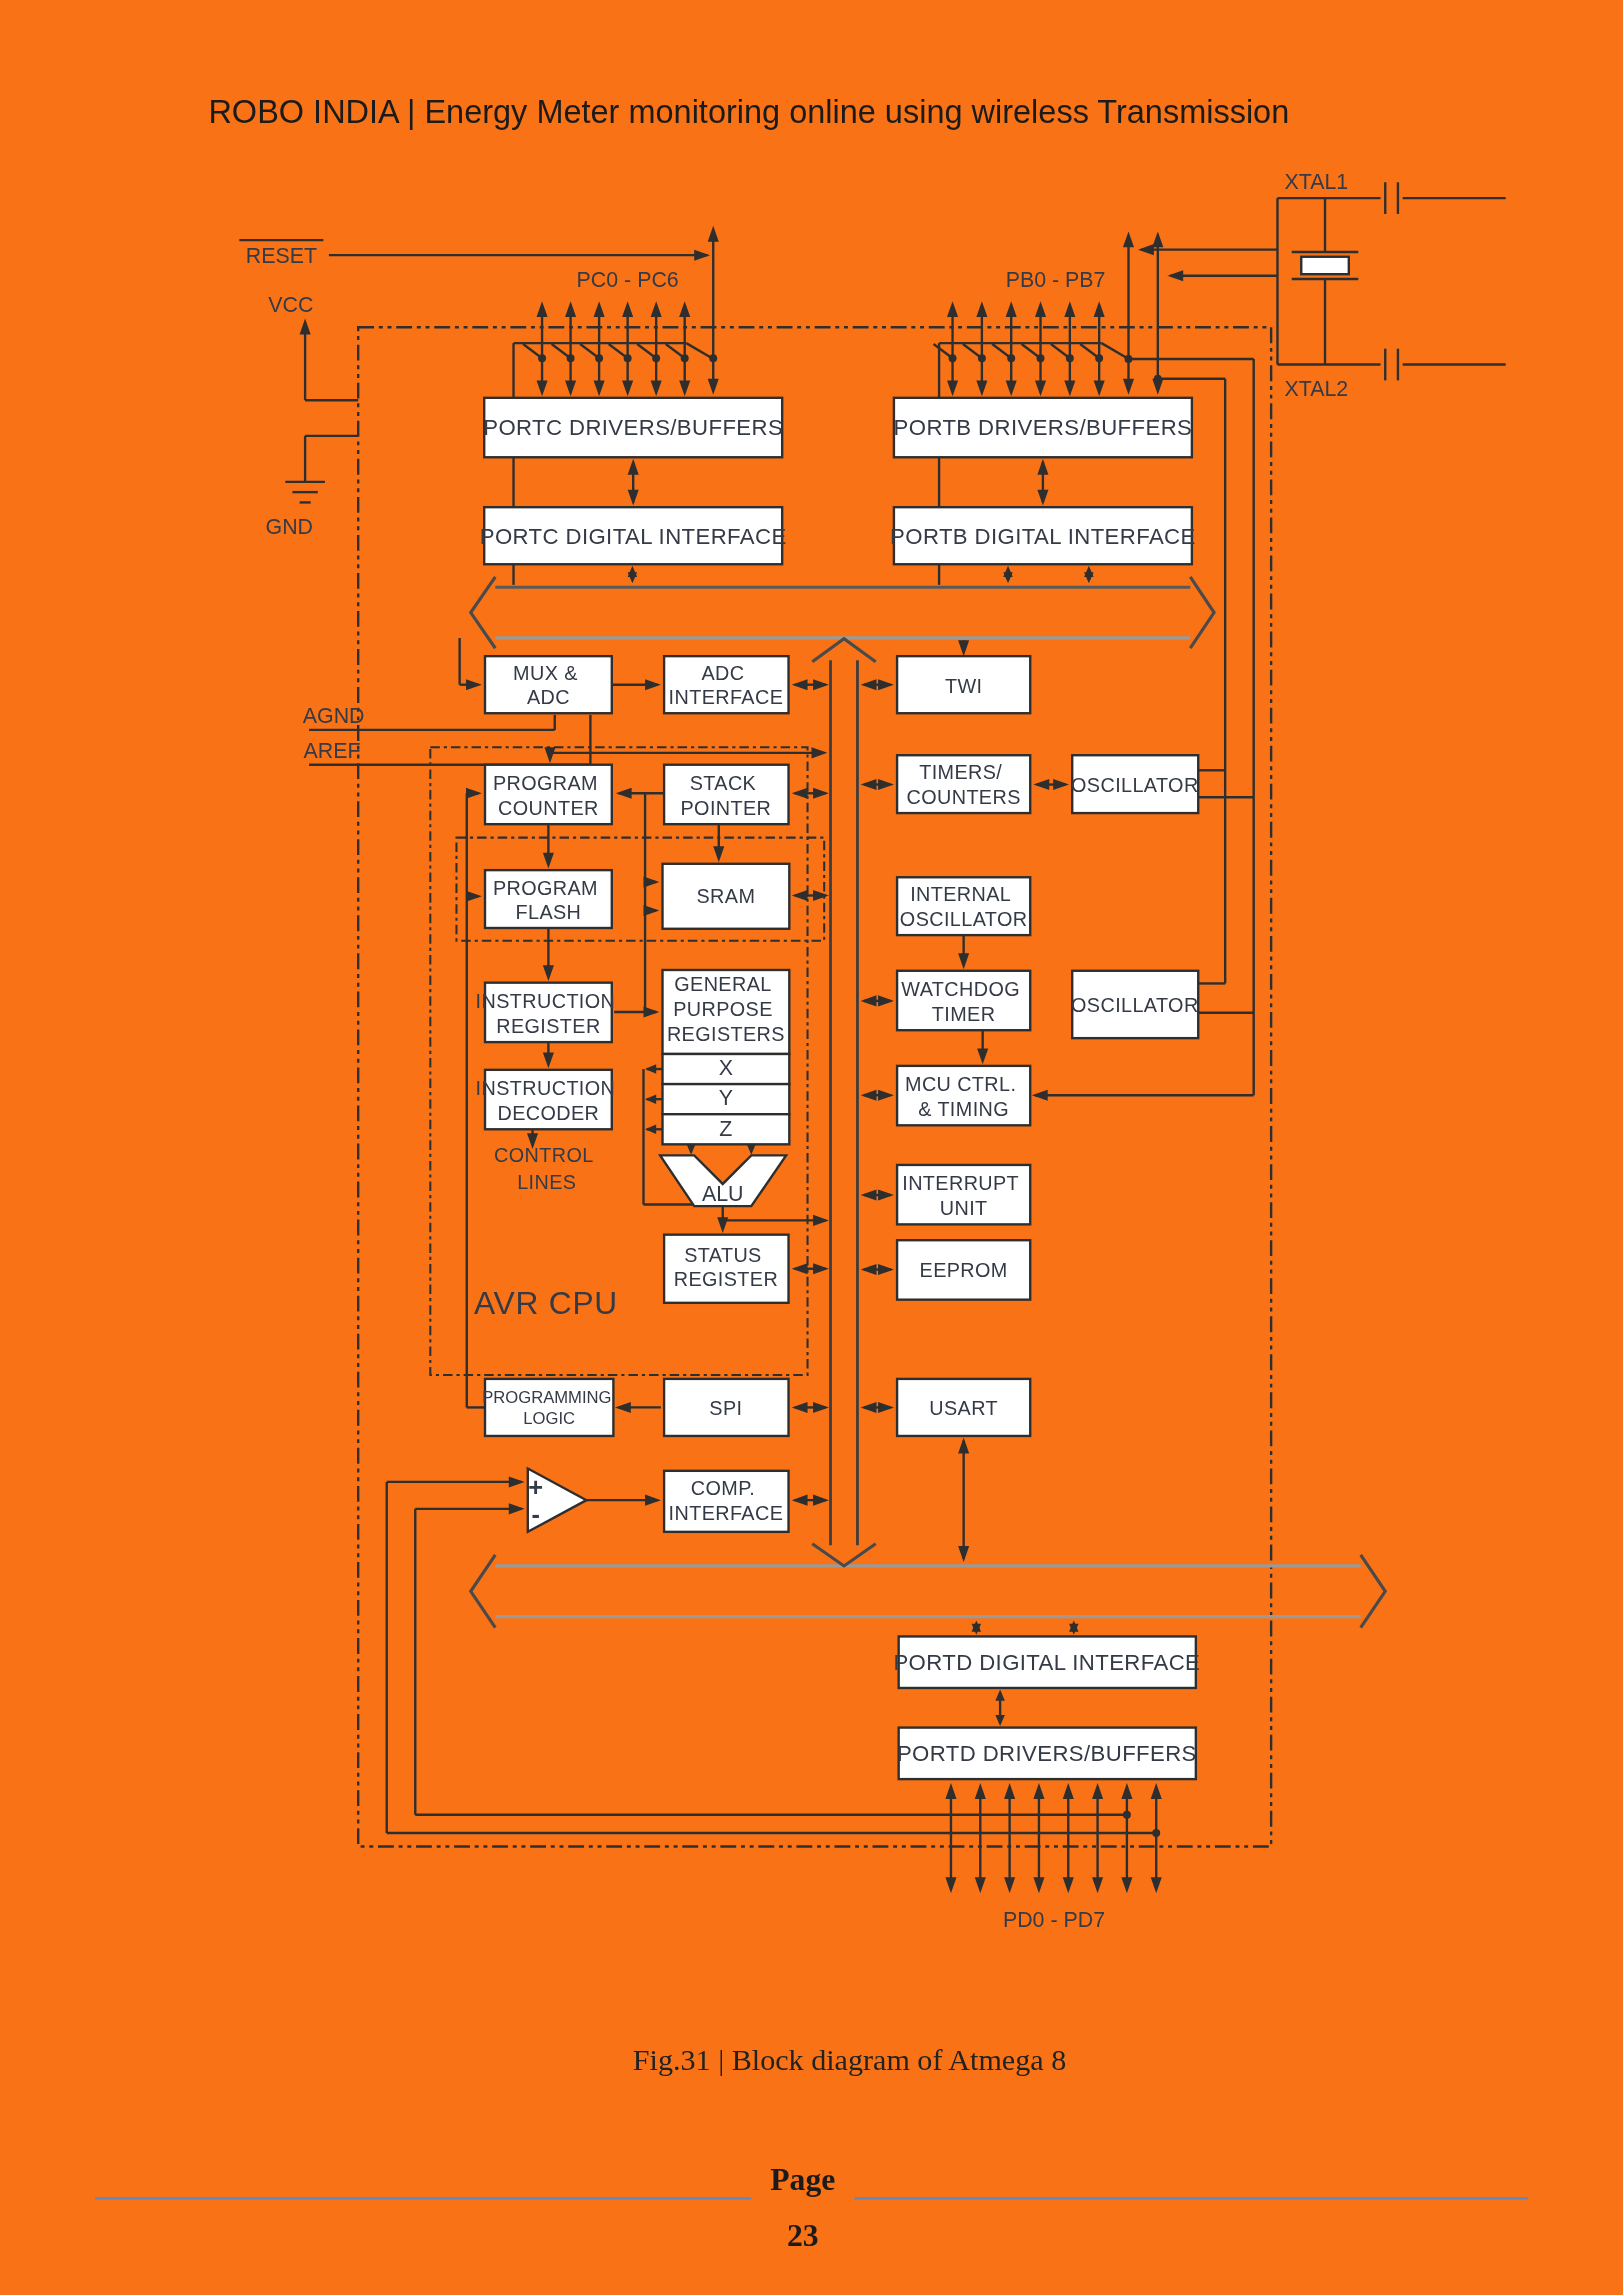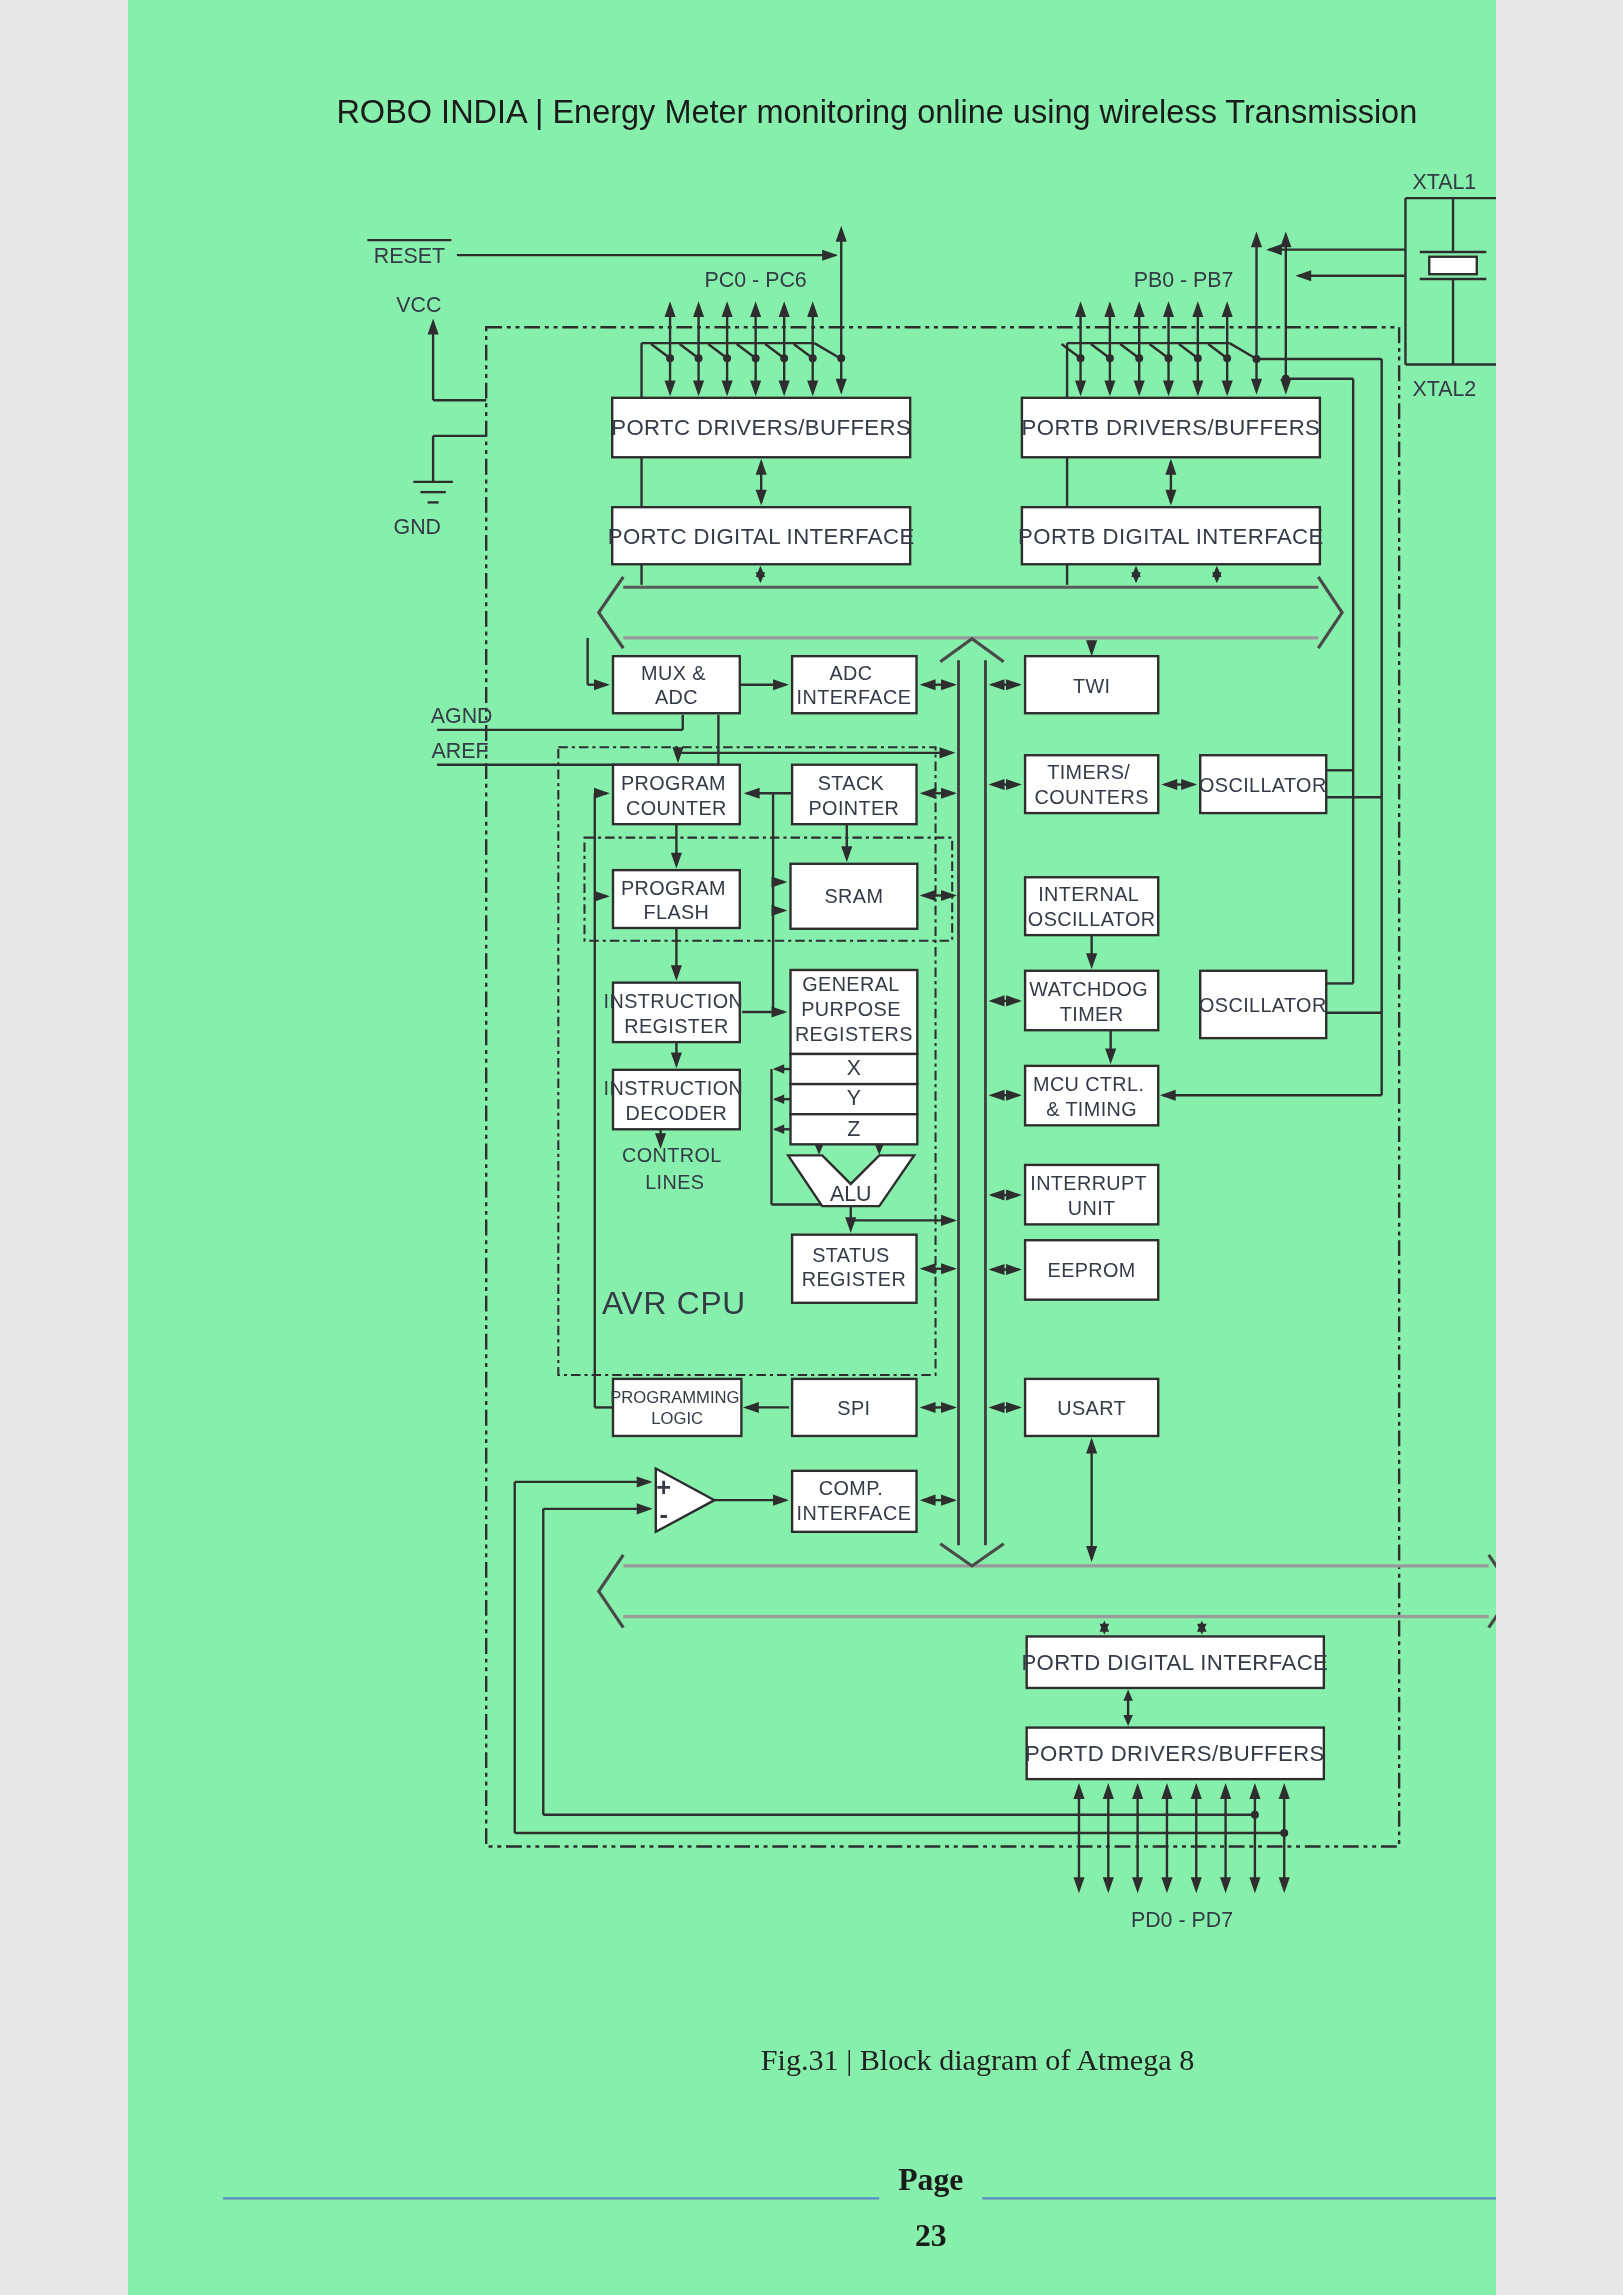--- a/index.html
+++ b/index.html
@@ -1,16 +1,16 @@
 <!DOCTYPE html>
 <html style="font-size:12.7px"><head>
 <meta charset="utf-8">
 <style>
   html,body{margin:0;padding:0;background:#e8e8e8;}
-  .page{position:relative;width:1368px;height:2295px;background:#86efac;margin:0 auto;
+  .page{position:relative;width:1623px;height:2295px;background:#f97316;margin:0 auto;
         font-family:"Liberation Sans","DejaVu Sans",sans-serif;overflow:hidden;}
   svg{position:absolute;left:0;top:0;}
   
   .w{stroke:#2e2e2e;stroke-width:3;fill:none;}
   .bx{fill:#ffffff;stroke:#2e2e2e;stroke-width:3;}
   .dash-chip{fill:none;stroke:#2e2e2e;stroke-width:3;stroke-dasharray:20 6 5 6 5 6;}
   .dash-in{fill:none;stroke:#2e2e2e;stroke-width:2.6;stroke-dasharray:12 5 4 5;}
   .busline{stroke:#9a9a9a;stroke-width:4;fill:none;}
   .busline.dk{stroke:#5a5a5a;}
   .chev{stroke:#4a4a4a;stroke-width:4;fill:none;}

